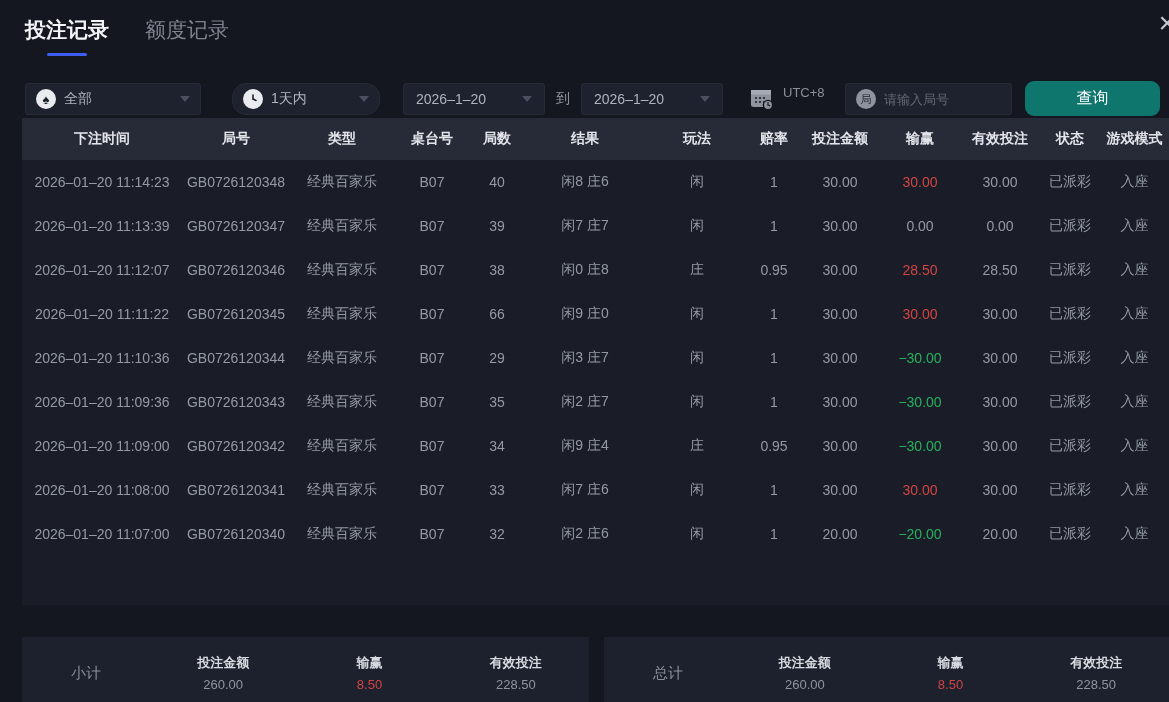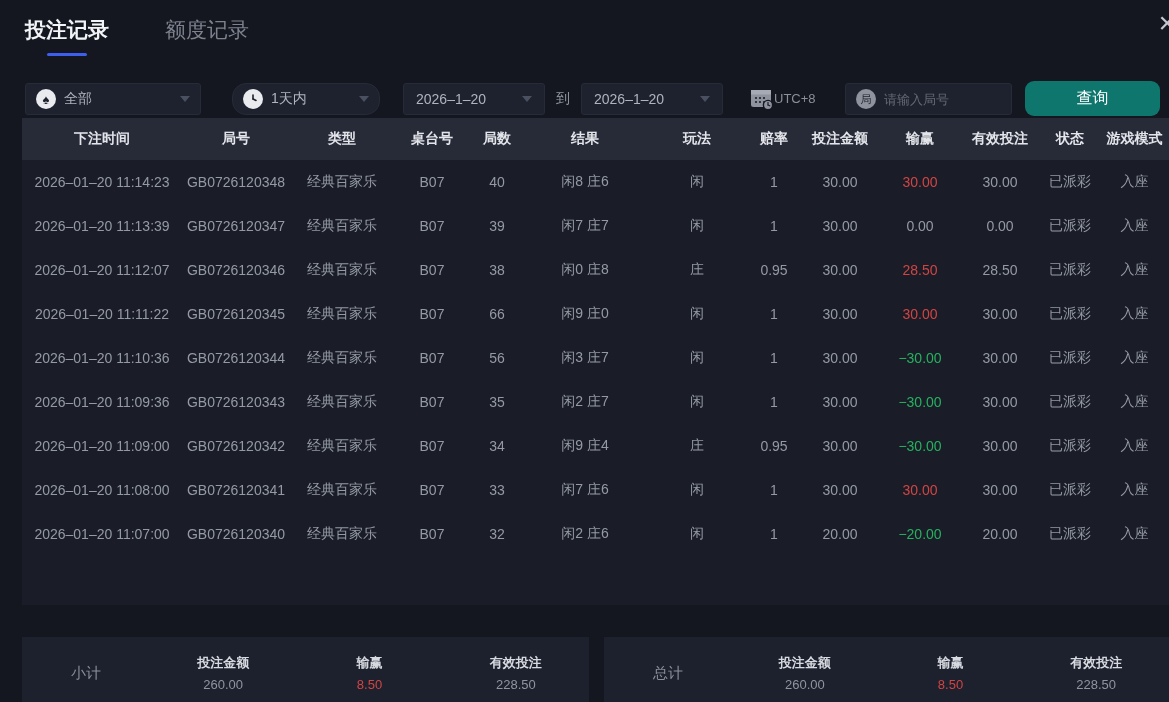--- a/index.html
+++ b/index.html
@@ -5,21 +5,21 @@
   * { margin:0; padding:0; box-sizing:border-box; }
   html,body { width:1169px; height:702px; overflow:hidden; }
   body {
     background:#14171f;
     font-family:"Liberation Sans","DejaVu Sans",sans-serif;
     color:#e6e8ed;
     position:relative;
   }
 
   
-  .tabs { position:absolute; left:25px; top:16px; display:flex; gap:56px; }
+  .tabs { position:absolute; left:25px; top:16px; display:flex; gap:36px; }
   .tab { position:relative; font-size:21px; color:#7d828e; cursor:pointer; padding-bottom:12px; }
   .tab.active { color:#f2f4f8; font-weight:bold; }
   .tab.active .underline {
     position:absolute; left:50%; transform:translateX(-50%);
     bottom:0; width:40px; height:3px; border-radius:2px; background:#3d5ef0;
   }
   .close-x {
     position:absolute; top:8px; right:-7px; font-size:30px; color:#c3c7cf;
     cursor:pointer; line-height:1; font-weight:300;
   }
@@ -39,21 +39,21 @@
   .chev { margin-left:auto; width:0; height:0; border-left:5px solid transparent;
           border-right:5px solid transparent; border-top:6px solid #4a5060; }
   .circ-ico {
     width:20px; height:20px; border-radius:50%; background:#e9ebee; color:#1d212c;
     display:flex; align-items:center; justify-content:center; margin-right:8px; flex:none;
     font-size:13px; line-height:1;
   }
   .clock-face { position:relative; }
   .clock-face svg { display:block; }
 
-  .tz { position:absolute; left:748px; top:2px; display:flex; align-items:center; gap:0; }
+  .tz { position:absolute; left:748px; top:2px; display:flex; align-items:flex-start; gap:9px; }
   .tz-text { font-size:13px; color:#8a8f9a; }
 
   .round-input {
     position:absolute; left:845px; top:0; width:167px; height:32px;
     background:#1e222e; border:1px solid #262b38; border-radius:3px;
     display:flex; align-items:center; padding:0 10px;
   }
   .round-input .circ-ico { background:#8e939e; color:#1d212c; font-size:11px; }
   .round-input input {
     background:transparent; border:none; outline:none; color:#aeb3bd;
@@ -250,21 +250,21 @@
     <div class="cell">30.00</div>
     <div class="cell">已派彩</div>
     <div class="cell">入座</div>
   </div>
 
   <div class="trow">
     <div class="cell">2026–01–20 11:10:36</div>
     <div class="cell">GB0726120344</div>
     <div class="cell">经典百家乐</div>
     <div class="cell">B07</div>
-    <div class="cell">56</div>
+    <div class="cell">29</div>
     <div class="cell">闲3 庄7</div>
     <div class="cell">闲</div>
     <div class="cell">1</div>
     <div class="cell">30.00</div>
     <div class="cell loss">−30.00</div>
     <div class="cell">30.00</div>
     <div class="cell">已派彩</div>
     <div class="cell">入座</div>
   </div>
 

